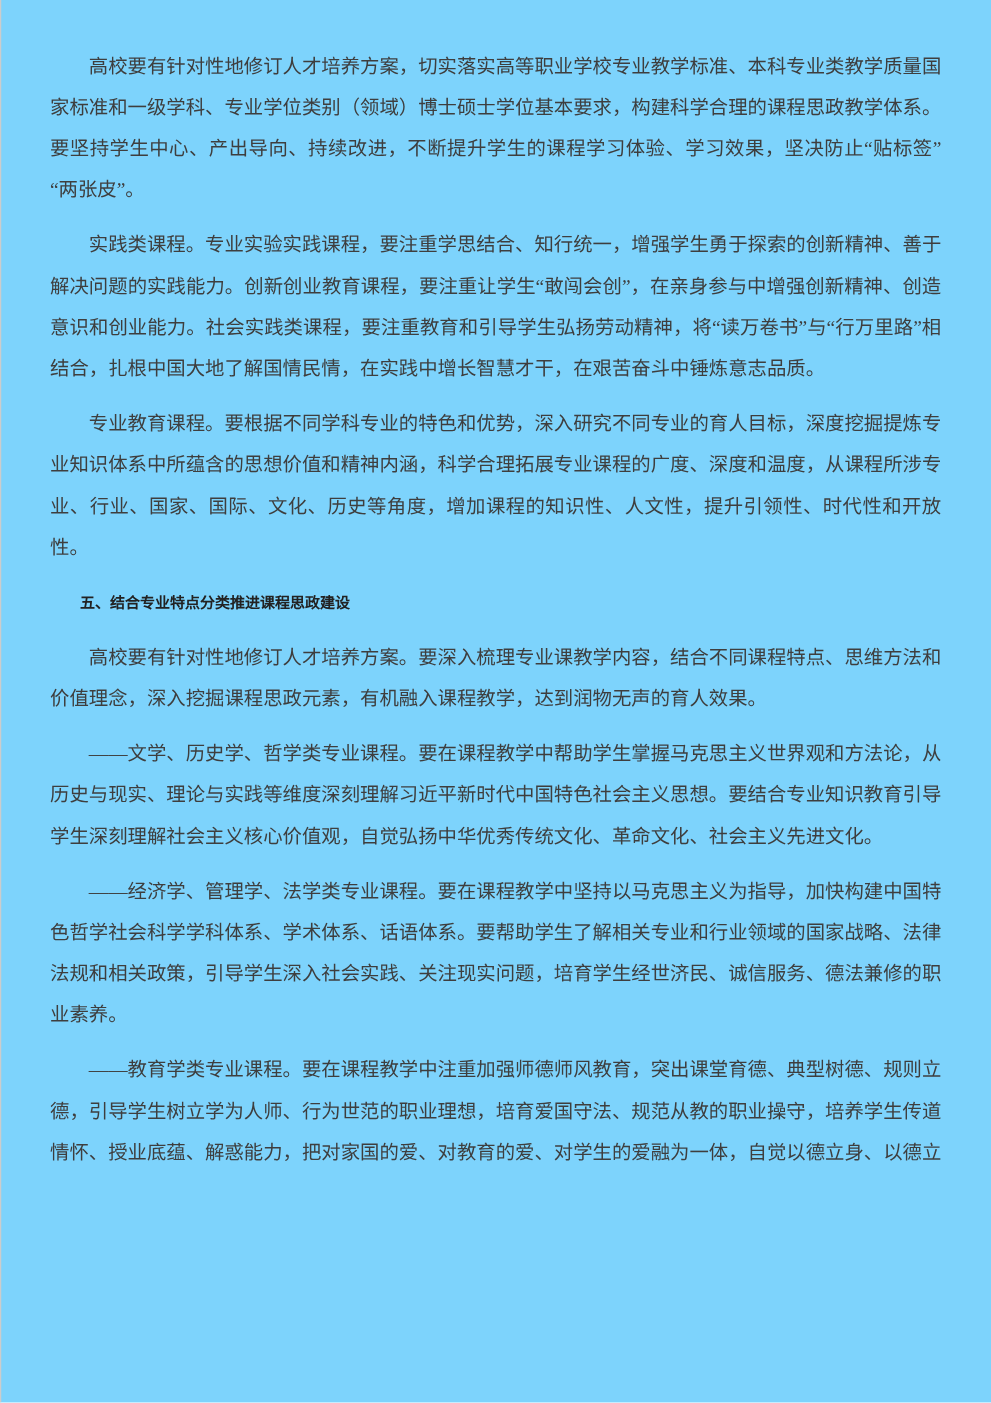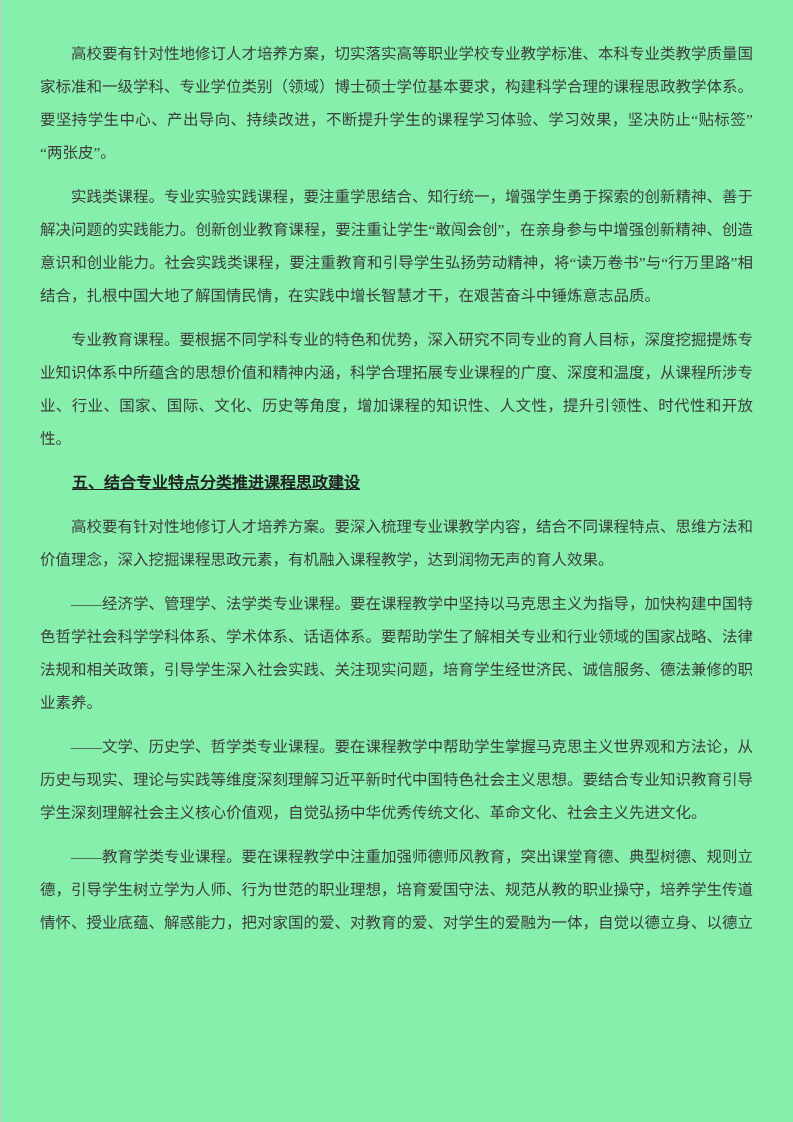--- a/index.html
+++ b/index.html
@@ -5,53 +5,52 @@
   html, body {
     margin: 0;
     padding: 0;
     background: #ffffff;
   }
   .page {
     position: relative;
     width: 793px;
     height: 1122px;
     box-sizing: border-box;
-    background: #86efac;
+    background: #7dd3fc;
     border-left: 1px solid #cccccc;
     padding: 37px 40px 0 39px;
     overflow: hidden;
   }
   .para {
     margin: 0 0 11px 0;
     font-family: "Liberation Serif", "DejaVu Serif", serif;
     font-size: 15.5px;
     line-height: 33px;
     color: #3e3e3e;
     text-align: justify;
     text-justify: inter-ideograph;
     text-indent: 2em;
     word-break: break-all;
   }
   .heading {
     margin: 0 0 11px 0;
     font-family: "Liberation Serif", "DejaVu Serif", serif;
-    font-size: 16px;
+    font-size: 12px;
     line-height: 33px;
     color: #222222;
     font-weight: bold;
     text-indent: 2em;
     word-break: break-all;
-    text-decoration: underline;
   }
 </style>
 </head>
 <body>
 
 <div class="page">
   <p class="para">高校要有针对性地修订人才培养方案，切实落实高等职业学校专业教学标准、本科专业类教学质量国家标准和一级学科、专业学位类别（领域）博士硕士学位基本要求，构建科学合理的课程思政教学体系。要坚持学生中心、产出导向、持续改进，不断提升学生的课程学习体验、学习效果，坚决防止“贴标签”“两张皮”。</p>
   <p class="para">实践类课程。专业实验实践课程，要注重学思结合、知行统一，增强学生勇于探索的创新精神、善于解决问题的实践能力。创新创业教育课程，要注重让学生“敢闯会创”，在亲身参与中增强创新精神、创造意识和创业能力。社会实践类课程，要注重教育和引导学生弘扬劳动精神，将“读万卷书”与“行万里路”相结合，扎根中国大地了解国情民情，在实践中增长智慧才干，在艰苦奋斗中锤炼意志品质。</p>
   <p class="para">专业教育课程。要根据不同学科专业的特色和优势，深入研究不同专业的育人目标，深度挖掘提炼专业知识体系中所蕴含的思想价值和精神内涵，科学合理拓展专业课程的广度、深度和温度，从课程所涉专业、行业、国家、国际、文化、历史等角度，增加课程的知识性、人文性，提升引领性、时代性和开放性。</p>
   <h2 class="heading">五、结合专业特点分类推进课程思政建设</h2>
   <p class="para">高校要有针对性地修订人才培养方案。要深入梳理专业课教学内容，结合不同课程特点、思维方法和价值理念，深入挖掘课程思政元素，有机融入课程教学，达到润物无声的育人效果。</p>
+  <p class="para">——文学、历史学、哲学类专业课程。要在课程教学中帮助学生掌握马克思主义世界观和方法论，从历史与现实、理论与实践等维度深刻理解习近平新时代中国特色社会主义思想。要结合专业知识教育引导学生深刻理解社会主义核心价值观，自觉弘扬中华优秀传统文化、革命文化、社会主义先进文化。</p>
   <p class="para">——经济学、管理学、法学类专业课程。要在课程教学中坚持以马克思主义为指导，加快构建中国特色哲学社会科学学科体系、学术体系、话语体系。要帮助学生了解相关专业和行业领域的国家战略、法律法规和相关政策，引导学生深入社会实践、关注现实问题，培育学生经世济民、诚信服务、德法兼修的职业素养。</p>
-  <p class="para">——文学、历史学、哲学类专业课程。要在课程教学中帮助学生掌握马克思主义世界观和方法论，从历史与现实、理论与实践等维度深刻理解习近平新时代中国特色社会主义思想。要结合专业知识教育引导学生深刻理解社会主义核心价值观，自觉弘扬中华优秀传统文化、革命文化、社会主义先进文化。</p>
   <p class="para">——教育学类专业课程。要在课程教学中注重加强师德师风教育，突出课堂育德、典型树德、规则立德，引导学生树立学为人师、行为世范的职业理想，培育爱国守法、规范从教的职业操守，培养学生传道情怀、授业底蕴、解惑能力，把对家国的爱、对教育的爱、对学生的爱融为一体，自觉以德立身、以德立</p>
 </div>
 
 </body></html>

